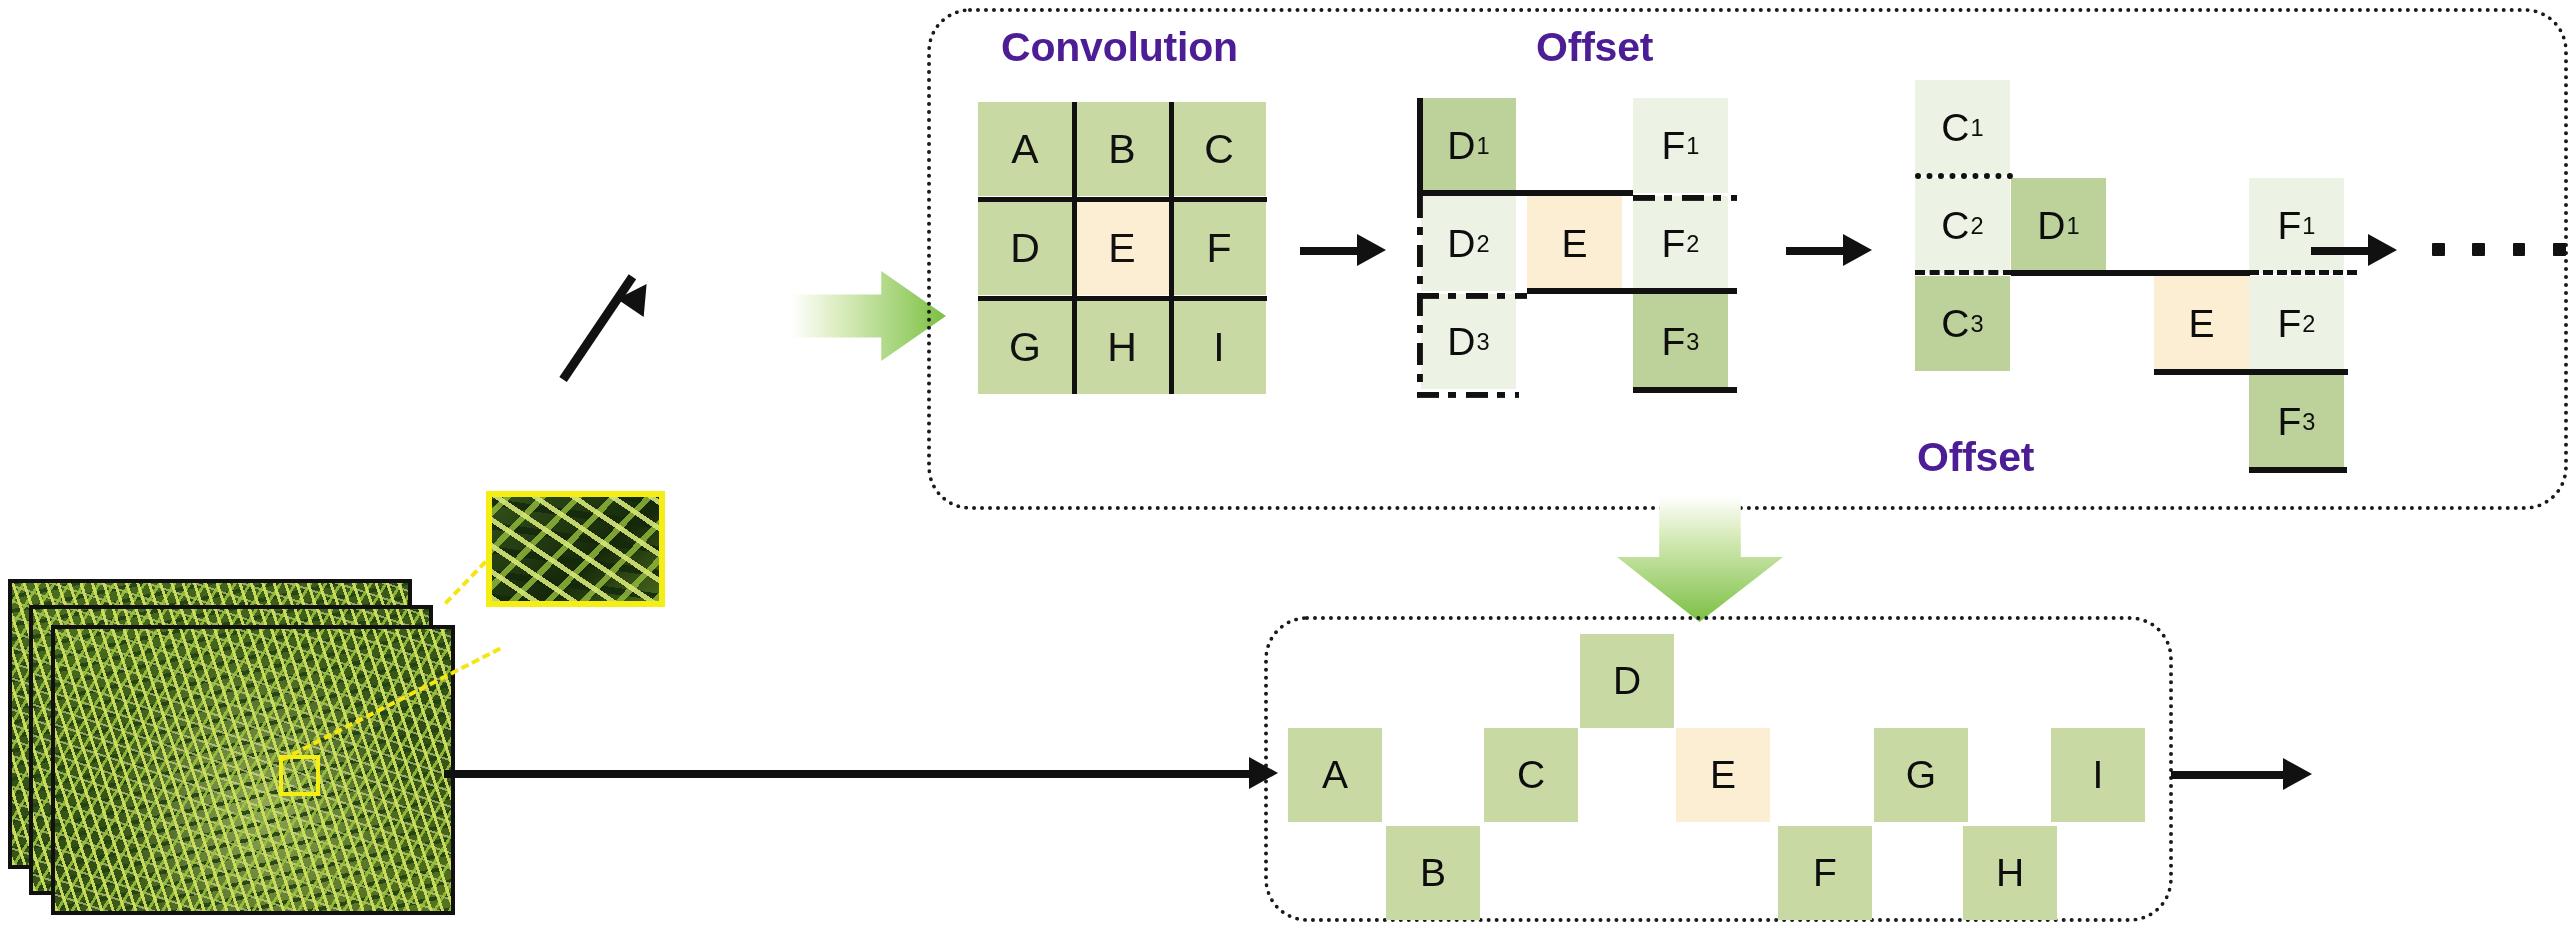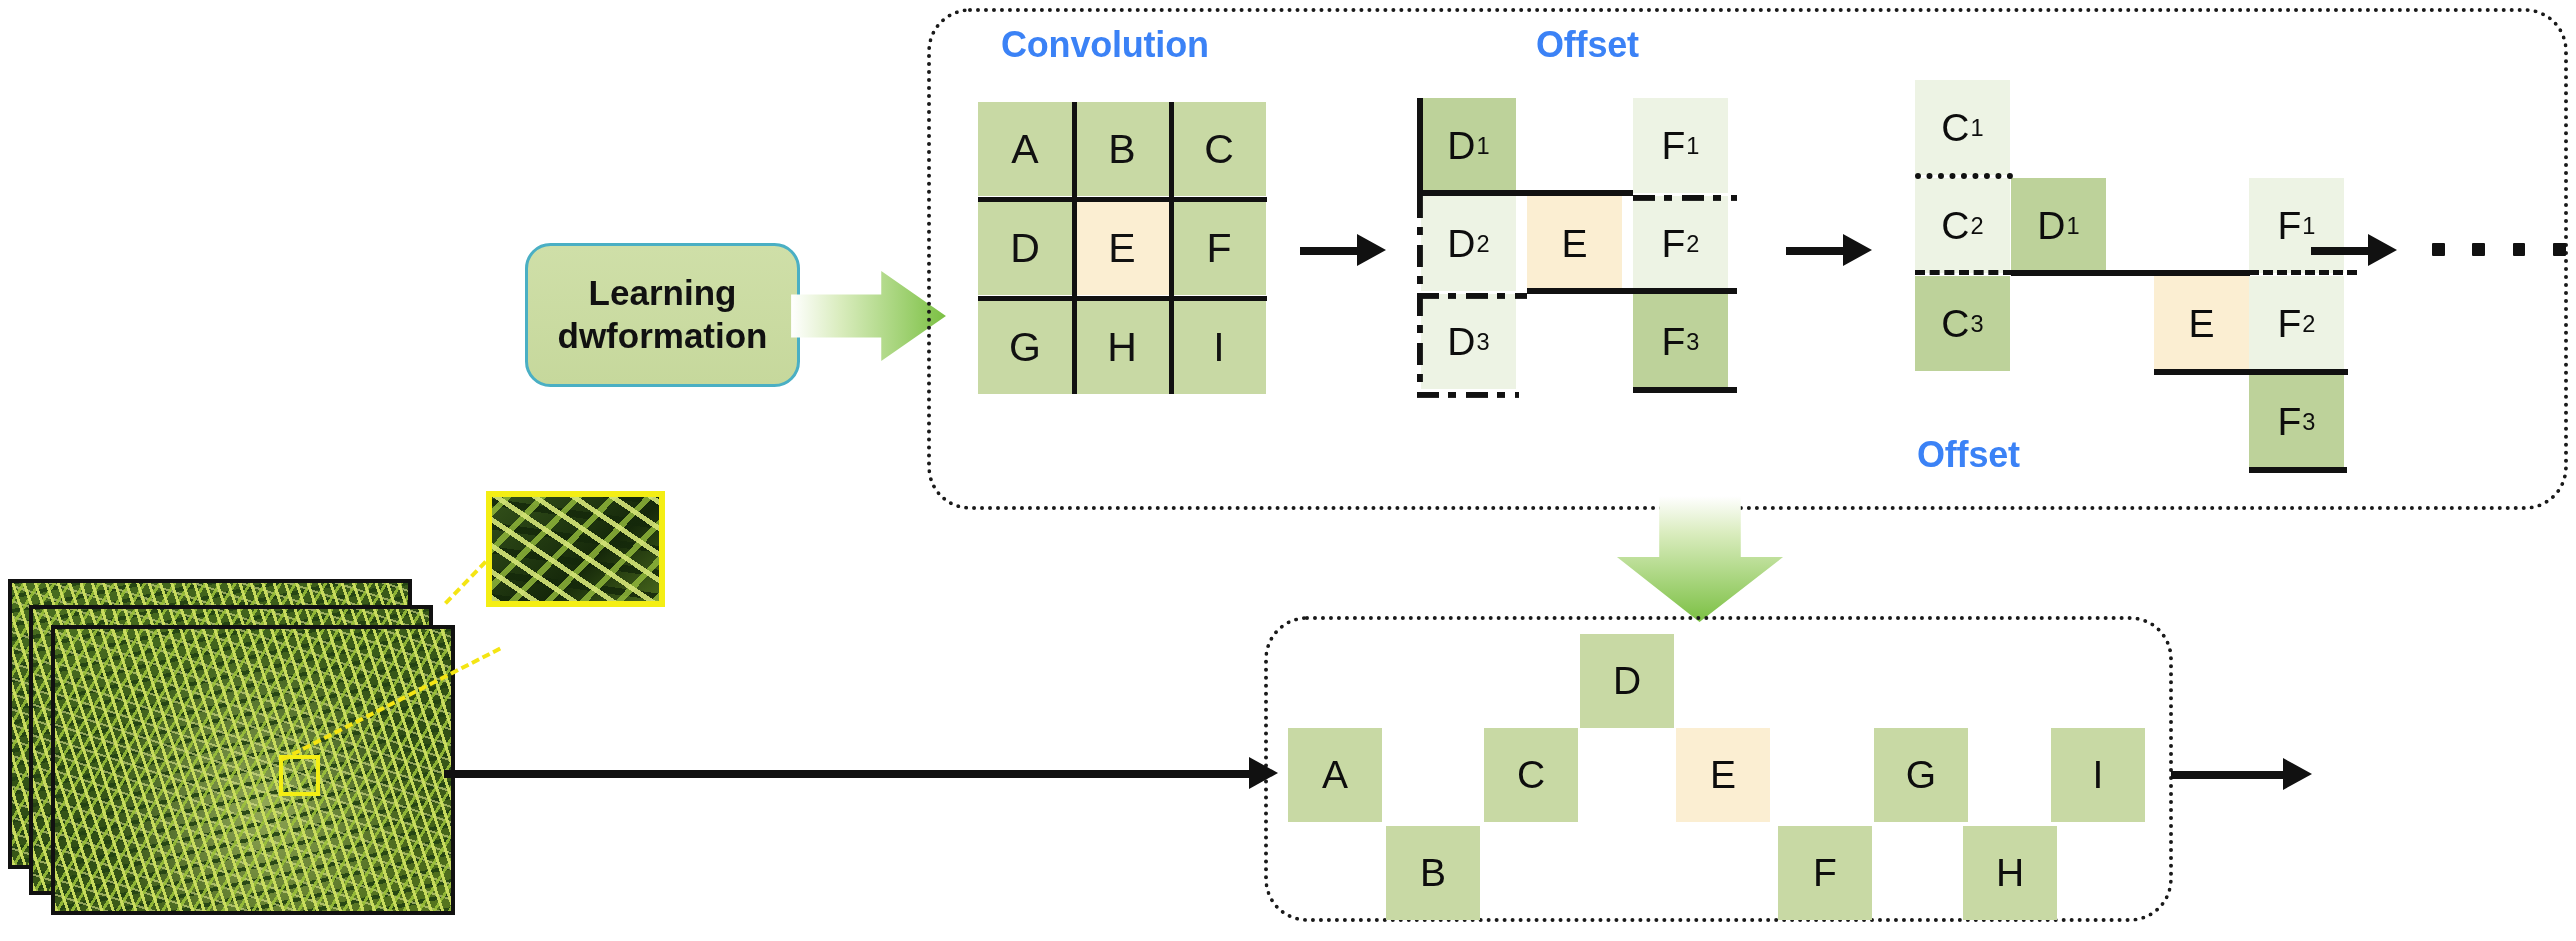--- a/index.html
+++ b/index.html
@@ -15,21 +15,21 @@
   .g-dark{background:#bdd29a;}
   .g-mid{background:#c8d9a4;}
   .g-pale{background:#edf3e4;}
   .cream{background:#fbeed2;}
 
   
   .panel{position:absolute;border:4.9px dotted #1a1a1a;border-radius:43px;
          background:transparent;box-sizing:border-box;}
 
   
-  .hdr{position:absolute;font-weight:bold;font-size:36px;color:#3b82f6;
+  .hdr{position:absolute;font-weight:bold;font-size:41px;color:#4c1d95;
        font-family:"Liberation Sans",sans-serif;letter-spacing:-0.2px;}
 
   
   .learn-box{position:absolute;border:3.9px solid #4aafc4;border-radius:25.5px;
        background:linear-gradient(180deg,#cfdfa8 0%,#c6d89c 100%);
        display:flex;align-items:center;justify-content:center;text-align:center;
        font-weight:bold;font-size:35px;color:#111;line-height:1.22;
        box-sizing:border-box;}
 
   
@@ -102,26 +102,20 @@
   <div class="yline" style="left:444px;top:602px;width:108px;transform:rotate(-46deg);"></div>
   <div class="yline" style="left:281px;top:758px;width:245px;transform:rotate(-27deg);"></div>
 
   <div class="thumbcard" style="left:486px;top:491px;width:179px;height:116px;"></div>
 
   <div class="arrow" style="left:563px;top:491px;width:0;height:0;">
     <div class="shaft" style="left:0;top:-116px;width:124px;height:8.8px;transform:rotate(-56deg);transform-origin:0 50%;"></div>
     <div class="head" style="left:61px;top:-211px;transform:rotate(-56deg);"></div>
   </div>
 
-  <div class="learn-box" style="left:525px;top:243px;width:275px;height:144px;">
-    <div>
-      <div>Learning</div>
-      <div>dwformation</div>
-    </div>
-  </div>
 
   <svg class="garrow-r" style="left:791px;top:267px;" width="157" height="98" viewBox="0 0 160 100">
     <defs>
       <linearGradient id="gr" x1="0" y1="0" x2="1" y2="0">
         <stop offset="0%" stop-color="#ffffff"></stop>
         <stop offset="32%" stop-color="#d9ecbd"></stop>
         <stop offset="100%" stop-color="#7bc043"></stop>
       </linearGradient>
     </defs>
     <path d="M0,28 L92,28 L92,4 L158,50 L92,96 L92,72 L0,72 Z" fill="url(#gr)"></path>

